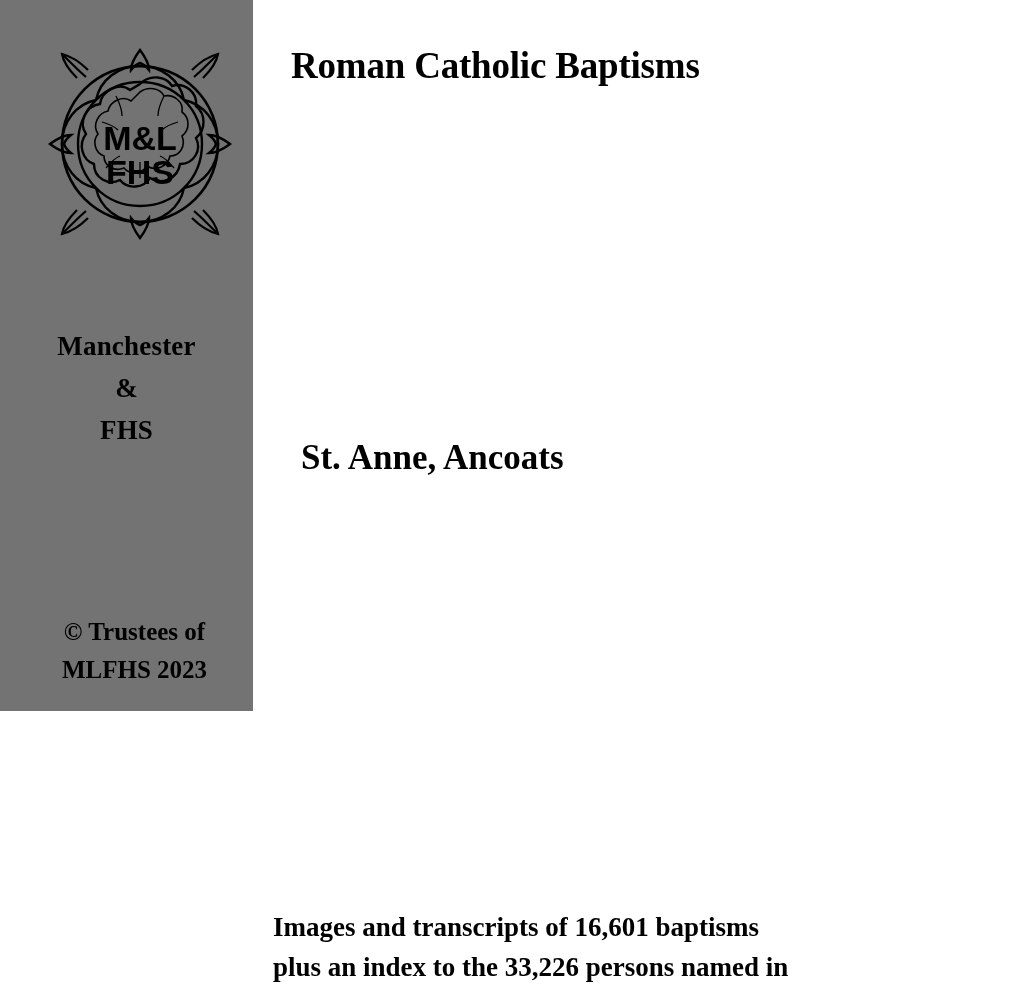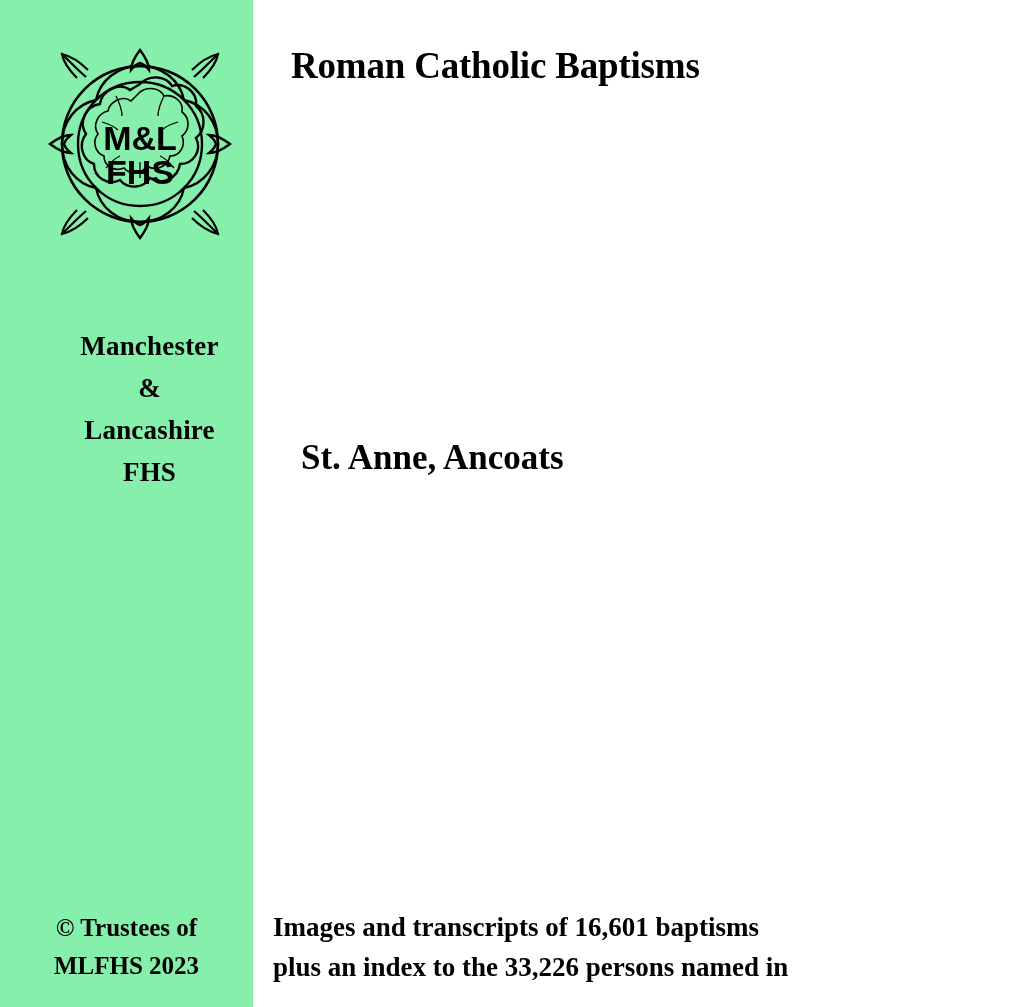--- a/index.html
+++ b/index.html
@@ -16,22 +16,22 @@
     height: 1007px;
     background: #ffffff;
     overflow: hidden;
   }
   
   .sidebar {
     position: absolute;
     left: 0;
     top: 0;
     width: 253px;
-    height: 1007px;
-    background: #86efac;
+    height: 711px;
+    background: #737373;
   }
   .logo-wrap {
     position: absolute;
     left: 46px;
     top: 44px;
     width: 188px;
     height: 200px;
   }
   .logo-wrap svg {
     display: block;
@@ -41,29 +41,28 @@
     left: 0;
     top: 325px;
     width: 253px;
     text-align: center;
     color: #000000;
     font-family: "Liberation Serif", serif;
     font-weight: bold;
     font-size: 27px;
     line-height: 42px;
     letter-spacing: 0.2px;
-    padding-left: 23px;
   }
   .society-name .line {
     display: block;
     white-space: nowrap;
   }
   .copyright {
     position: absolute;
-    left: 0;
+    left: 8px;
     bottom: 22px;
     width: 253px;
     text-align: center;
     color: #000000;
     font-family: "Liberation Serif", serif;
     font-weight: bold;
     font-size: 25px;
     line-height: 38px;
   }
   .copyright .line {
@@ -194,21 +193,20 @@
         </g>
 
         <text x="94" y="106" text-anchor="middle" font-family="Liberation Sans, sans-serif" font-size="34" font-weight="bold" fill="#000000">M&amp;L</text>
         <text x="94" y="140" text-anchor="middle" font-family="Liberation Sans, sans-serif" font-size="34" font-weight="bold" fill="#000000">FHS</text>
       </svg>
     </div>
 
     <div class="society-name">
       <span class="line">Manchester</span>
       <span class="line">&amp;</span>
-      <span class="line">Lancashire</span>
       <span class="line">FHS</span>
     </div>
 
     <div class="copyright">
       <span class="line">© Trustees of</span>
       <span class="line">MLFHS 2023</span>
     </div>
   </div>
 
   <div class="main">

